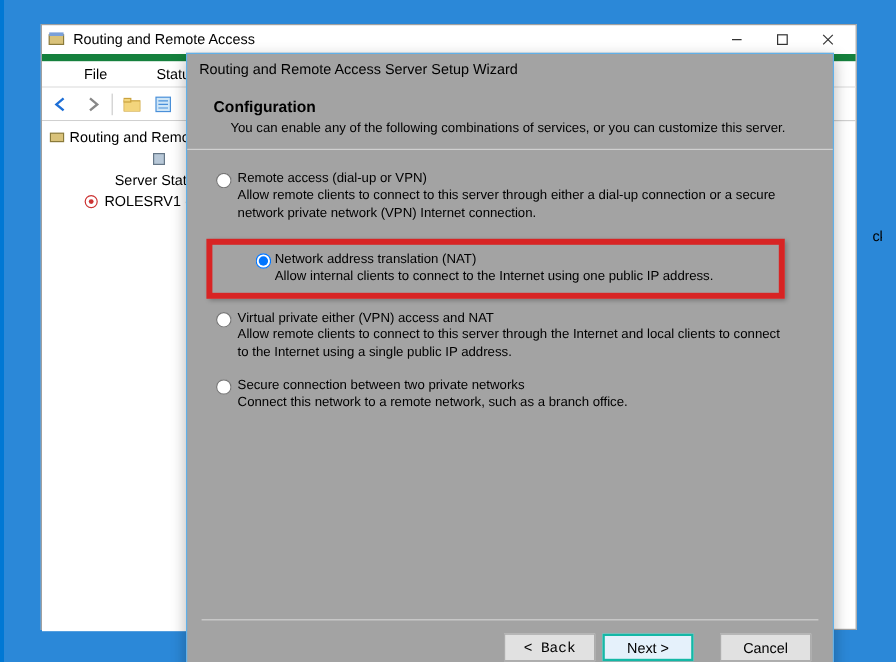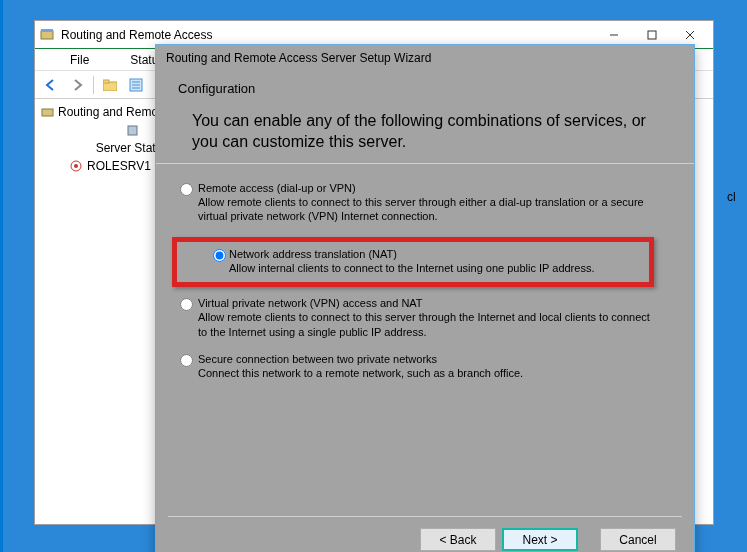--- a/index.html
+++ b/index.html
@@ -24,21 +24,21 @@
       left: 34px; top: 20px;
       width: 680px; height: 505px;
       background: #fff;
       border: 1px solid #a0a0a0;
     }
     .mmc-titlebar {
       height: 28px;
       display: flex;
       align-items: center;
       padding: 12px 4px;
-      border-bottom: 1px solid #15803d;
+      border-bottom: 6px solid #15803d;
     }
     .mmc-title-icon {
       width: 16px; height: 16px;
       margin-right: 6px;
       display: inline-flex; align-items: center; justify-content: center;
     }
     .mmc-title { flex: 1; color: #000; font-size: 12px; }
     .win-btns { display: flex; }
     .win-btn {
       width: 38px; height: 22px;
@@ -109,22 +109,22 @@
       display: flex;
       align-items: center;
       padding: 0 10px;
       color: #000;
       font-size: 12px;
     }
     .wizard-header {
       padding: 10px 18px 10px 22px;
       border-bottom: 1px solid #d0d0d0;
     }
-    .wizard-header h2 { font-size: 13px; font-weight: normal; margin-bottom: 15px; }
-    .wizard-header p { font-size: 16px; color: #000; padding-left: 14px; line-height: 1.3; }
+    .wizard-header h2 { font-size: 13px; font-weight: bold; margin-bottom: 4px; }
+    .wizard-header p { font-size: 11px; color: #000; padding-left: 14px; line-height: 1.3; }
     .wizard-body {
       padding: 18px 40px 8px 42px;
       font-size: 11px;
       color: #000;
     }
     .opt {
       margin-bottom: 13px;
       position: relative;
     }
     .opt input[type=radio] {
@@ -152,21 +152,21 @@
     .wbtn {
       min-width: 76px;
       height: 23px;
       border: 1px solid #adadad;
       background: #e1e1e1;
       font-size: 12px;
       display: flex; align-items: center; justify-content: center;
       cursor: pointer;
     }
     .wbtn.primary { border: 2px solid #14b8a6; background: #e5f1fb; }
-    .wbtn.back { margin-right: 0; }
+    .wbtn.back { margin-right: 0; font-family: Liberation Mono, monospace; }
     .hr-buttons {
       position: absolute;
       left: 12px; right: 12px; bottom: 48px;
       height: 1px; background: #d0d0d0;
     }
     .truncated-text-right {
       position: absolute;
       right: 8px; top: 190px;
       font-size: 12px;
       color: #000;
@@ -276,34 +276,34 @@
   <div class="wizard-titlebar">Routing and Remote Access Server Setup Wizard</div>
   <div class="wizard-header">
     <h2>Configuration</h2>
     <p>You can enable any of the following combinations of services, or you can customize this server.</p>
   </div>
   <div class="wizard-body">
 
     <div class="opt">
       <input type="radio" name="cfg" style="">
       <span class="opt-label">Remote access (dial-up or VPN)</span>
-      <span class="opt-desc">Allow remote clients to connect to this server through either a dial-up translation or a secure virtual private network (VPN) Internet connection.</span>
+      <span class="opt-desc">Allow remote clients to connect to this server through either a dial-up connection or a secure network private network (VPN) Internet connection.</span>
     </div>
 
     <div class="highlight-box">
       <div class="opt">
         <input type="radio" name="cfg" checked="" style="">
         <span class="opt-label">Network address translation (NAT)</span>
         <span class="opt-desc">Allow internal clients to connect to the Internet using one public IP address.</span>
       </div>
     </div>
 
     <div class="opt">
       <input type="radio" name="cfg" style="">
-      <span class="opt-label">Virtual private network (VPN) access and NAT</span>
+      <span class="opt-label">Virtual private either (VPN) access and NAT</span>
       <span class="opt-desc">Allow remote clients to connect to this server through the Internet and local clients to connect to the Internet using a single public IP address.</span>
     </div>
 
     <div class="opt">
       <input type="radio" name="cfg" style="">
       <span class="opt-label">Secure connection between two private networks</span>
       <span class="opt-desc">Connect this network to a remote network, such as a branch office.</span>
     </div>
 
 

